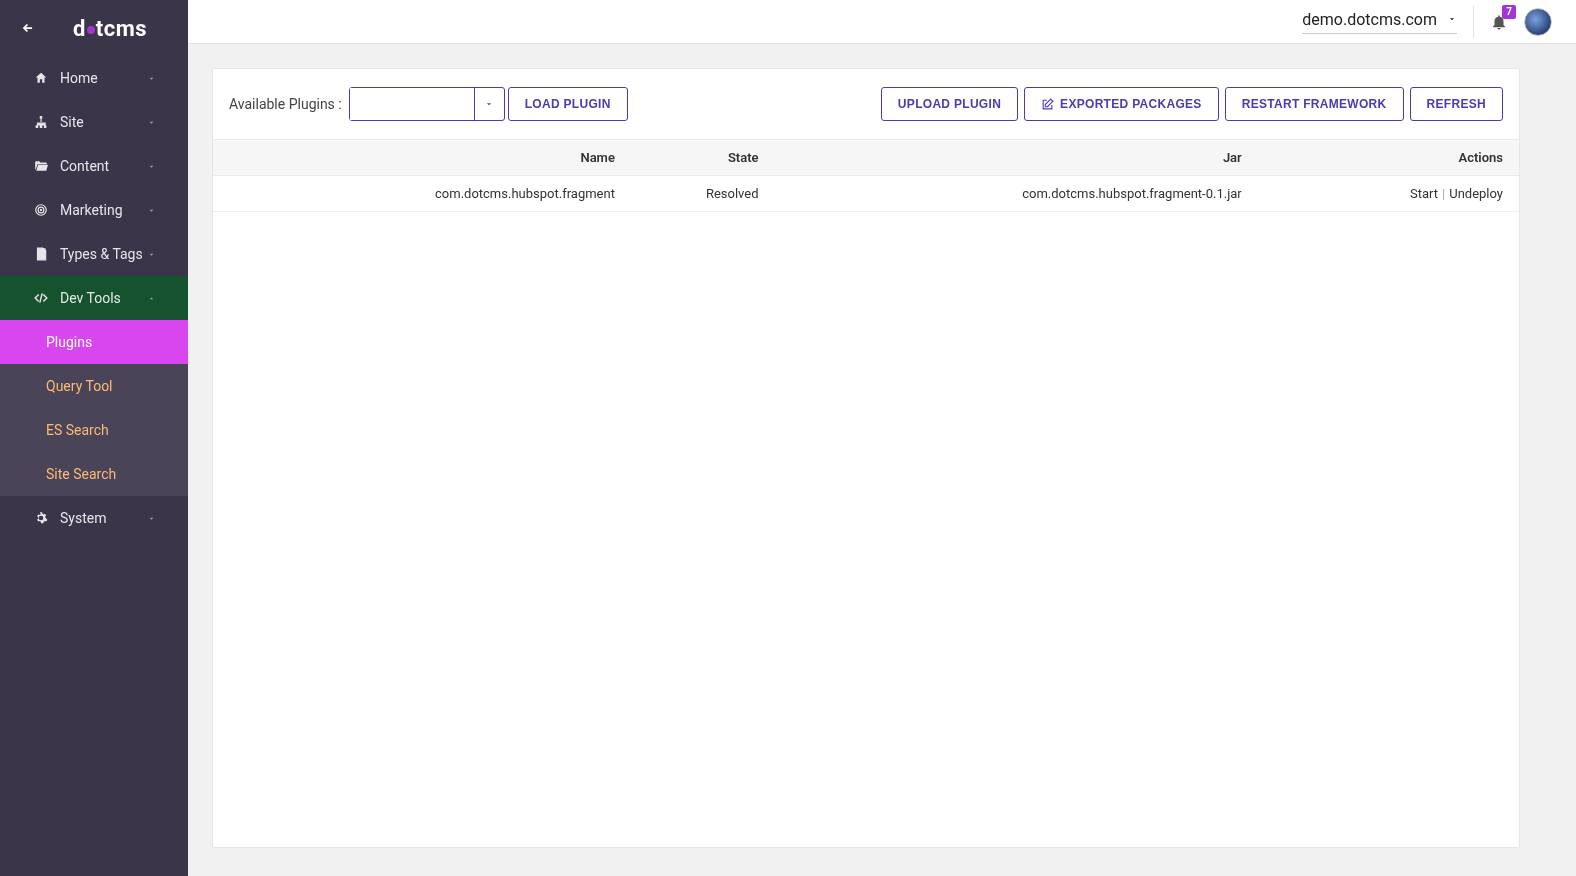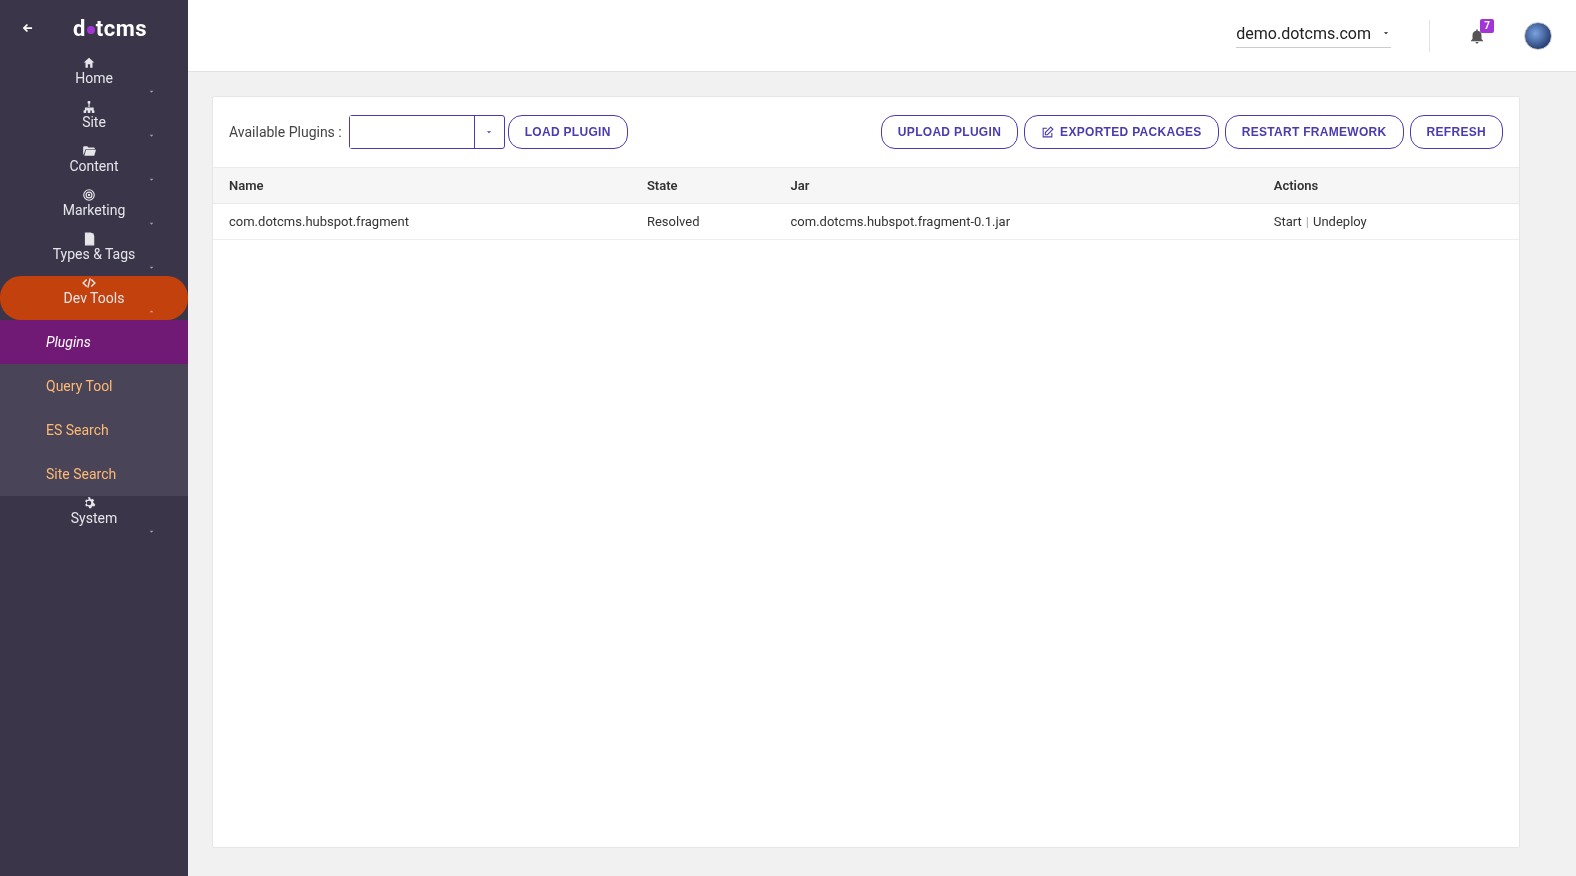--- a/index.html
+++ b/index.html
@@ -58,23 +58,22 @@
 .nav { flex: 1; }
 .nav-item {
   height: 44px;
   display: flex;
   align-items: center;
   padding: 0 32px;
   color: #e6e6ea;
   font-size: 14px;
   cursor: pointer;
   position: relative;
-  flex-direction: column;
-}
-.nav-item.expanded { background: #c2410c; border-radius: 21px; }
+}
+.nav-item.expanded { background: #14532d; }
 .nav-item .icon-slot {
   width: 18px;
   margin-right: 10px;
   display: flex;
   align-items: center;
   justify-content: center;
 }
 .nav-item .chevron {
   margin-left: auto;
   width: 10px;
@@ -87,30 +86,30 @@
 .subnav { background: #4a4458; }
 .subnav-item {
   height: 44px;
   display: flex;
   align-items: center;
   padding-left: 46px;
   color: #fdba74;
   font-size: 14px;
   cursor: pointer;
 }
-.subnav-item.active { background: #701a75; color: #fff; font-style: italic; }
+.subnav-item.active { background: #d946ef; color: #fff; }
 .main { flex: 1; display: flex; flex-direction: column; background: #fff; }
 .topbar {
-  height: 72px;
+  height: 44px;
   display: flex;
   align-items: center;
   justify-content: flex-end;
   padding: 0 24px;
   border-bottom: 1px solid #e2e2e2;
-  gap: 38px;
+  gap: 16px;
 }
 .site-selector {
   display: flex;
   align-items: center;
   font-size: 16px;
   color: #222;
   cursor: pointer;
   border-bottom: 1px solid #ccc;
   padding-bottom: 4px;
 }
@@ -180,31 +179,31 @@
 }
 .btn {
   height: 34px;
   padding: 0 16px;
   border: 1px solid #4a3cb0;
   background: #fff;
   color: #4a3cb0;
   font-size: 12px;
   font-weight: 600;
   letter-spacing: 0.3px;
-  border-radius: 14px;
+  border-radius: 3px;
   cursor: pointer;
   display: flex;
   align-items: center;
   gap: 6px;
 }
 .toolbar-spacer { flex: 1; }
 .btn-group { display: flex; gap: 6px; }
 .table { width: 100%; border-collapse: collapse; }
 .table th, .table td {
-  text-align: left;
+  text-align: right;
   padding: 10px 16px;
   font-size: 13px;
   color: #333;
 }
 .table thead { background: #f6f6f6; border-top: 1px solid #eaeaea; border-bottom: 1px solid #eaeaea; }
 .table th { font-weight: 600; }
 .table tbody tr { border-bottom: 1px solid #eee; }
 .action-link { color: #333; cursor: pointer; }
 .action-sep { color: #aaa; margin: 0 4px; }
 svg { display: block; }

